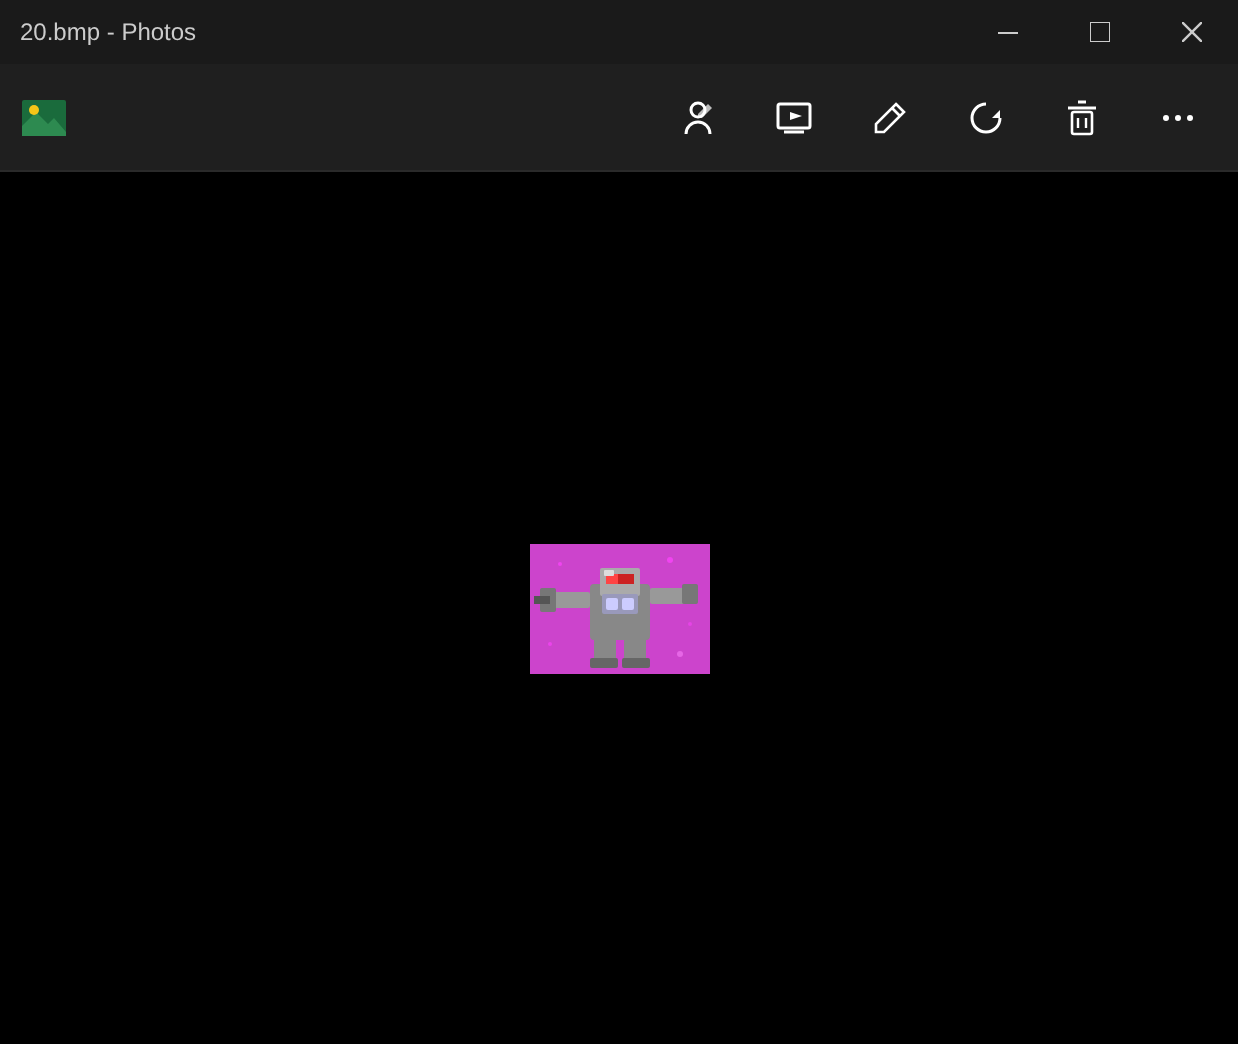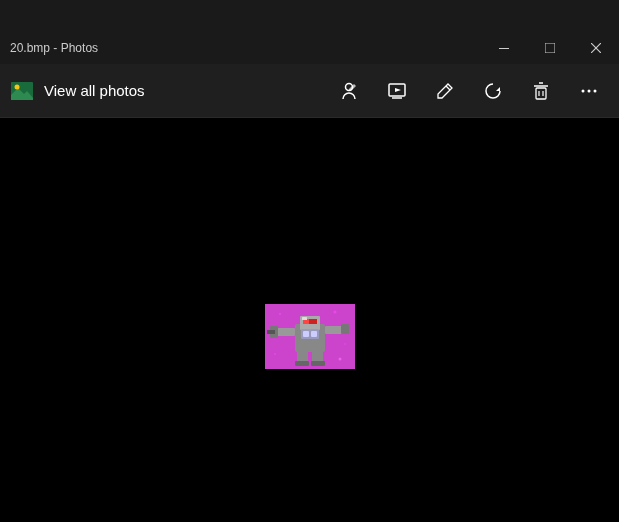--- a/index.html
+++ b/index.html
@@ -16,21 +16,20 @@
 
     
     .title-bar {
       height: 32px;
       background: #1a1a1a;
       display: flex;
       align-items: center;
       justify-content: space-between;
       padding: 0 0 0 10px;
       position: relative;
-      margin-top: 32px;
     }
 
     .title-bar-title {
       font-size: 12px;
       color: #ccc;
       font-weight: 400;
     }
 
     .title-bar-controls {
       display: flex;
@@ -158,21 +157,20 @@
 
 <div class="toolbar">
   <div class="toolbar-left">
     <div class="toolbar-icon-img">
       <svg width="22" height="18" viewBox="0 0 22 18">
         <rect width="22" height="18" rx="1" fill="#1a6b3c"></rect>
         <polygon points="0,13 7,6 13,12 16,9 22,16 22,18 0,18" fill="#2d8a50"></polygon>
         <circle cx="6" cy="5" r="2.5" fill="#f5c518"></circle>
       </svg>
     </div>
-    <span class="view-all-photos-label">View all photos</span>
   </div>
 
   <div class="toolbar-right">
 
     <button class="toolbar-action-btn" title="Tag people">
       <svg class="icon-svg" viewBox="0 0 20 20">
         <circle cx="10" cy="6" r="3.5" stroke="white" stroke-width="1.5" fill="none"></circle>
         <path d="M4 18c0-3.3 2.7-6 6-6s6 2.7 6 6" stroke="white" stroke-width="1.5" fill="none"></path>
         <path d="M15 3 L17 5 L12 10 L10 10 L10 8 Z" fill="white" opacity="0.7"></path>
       </svg>

